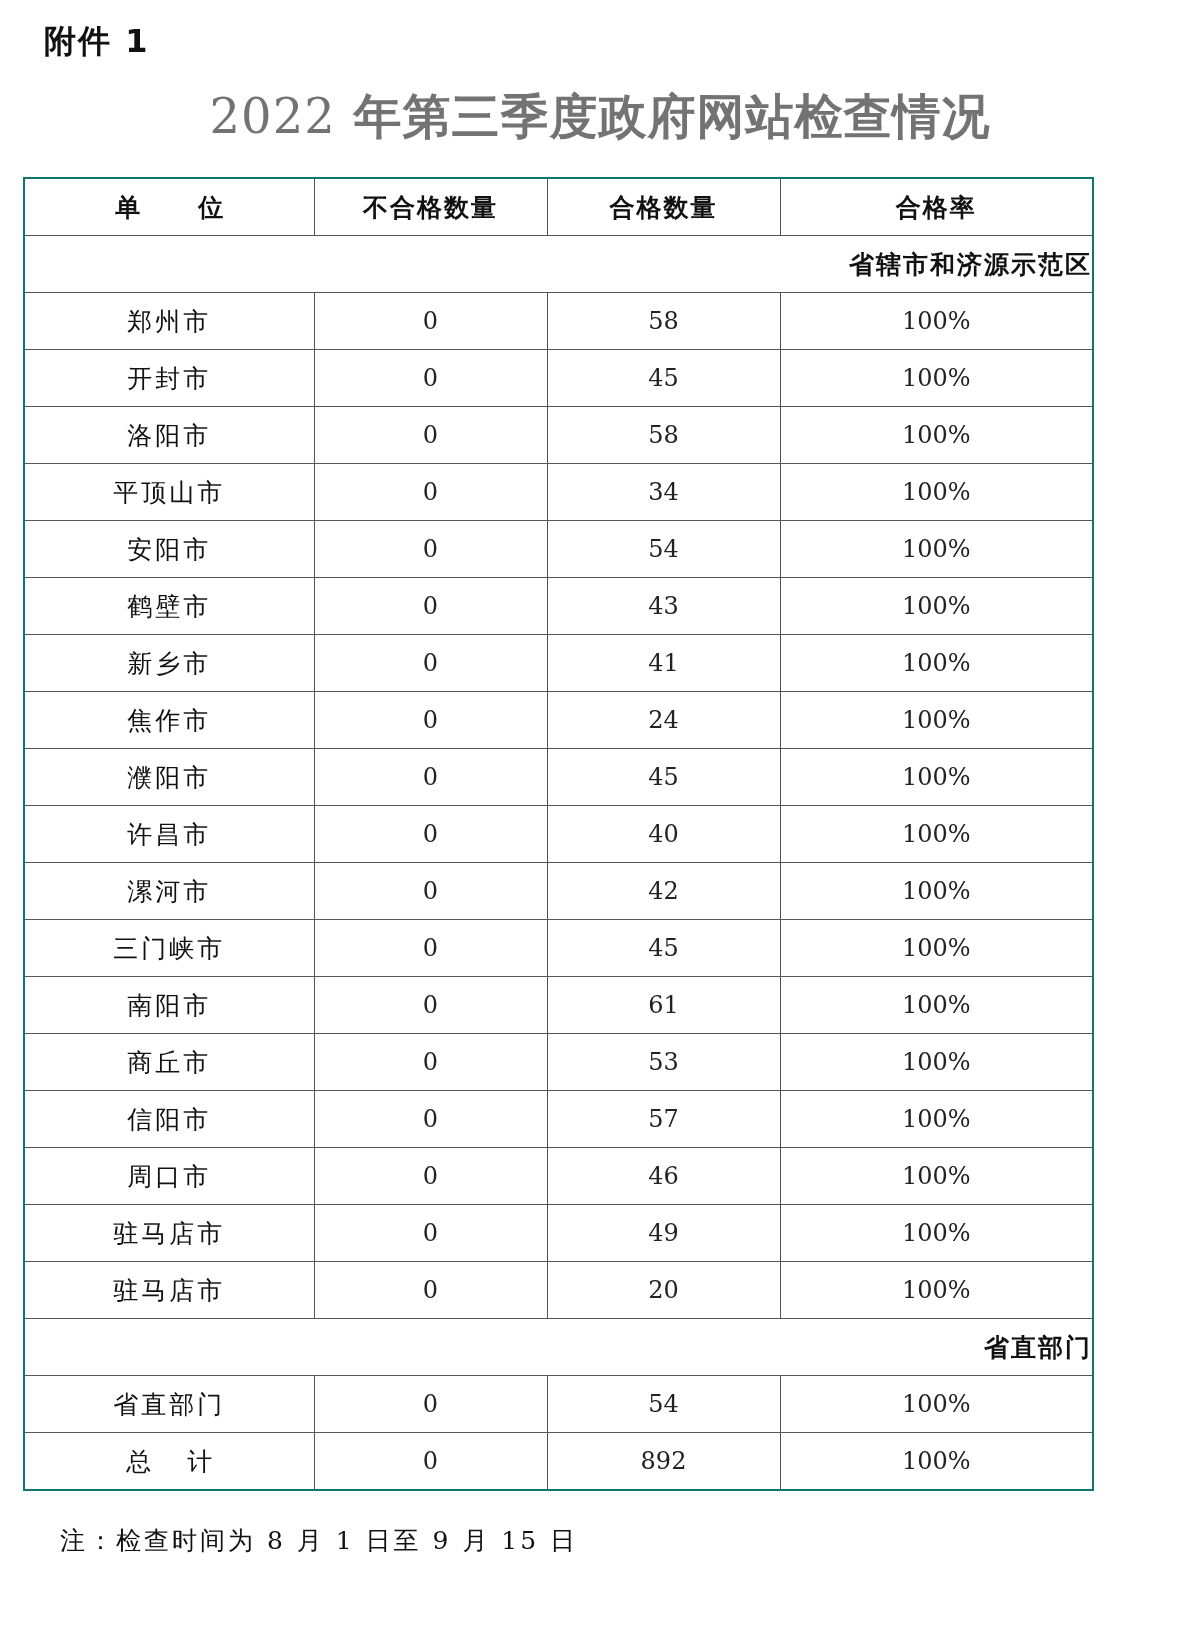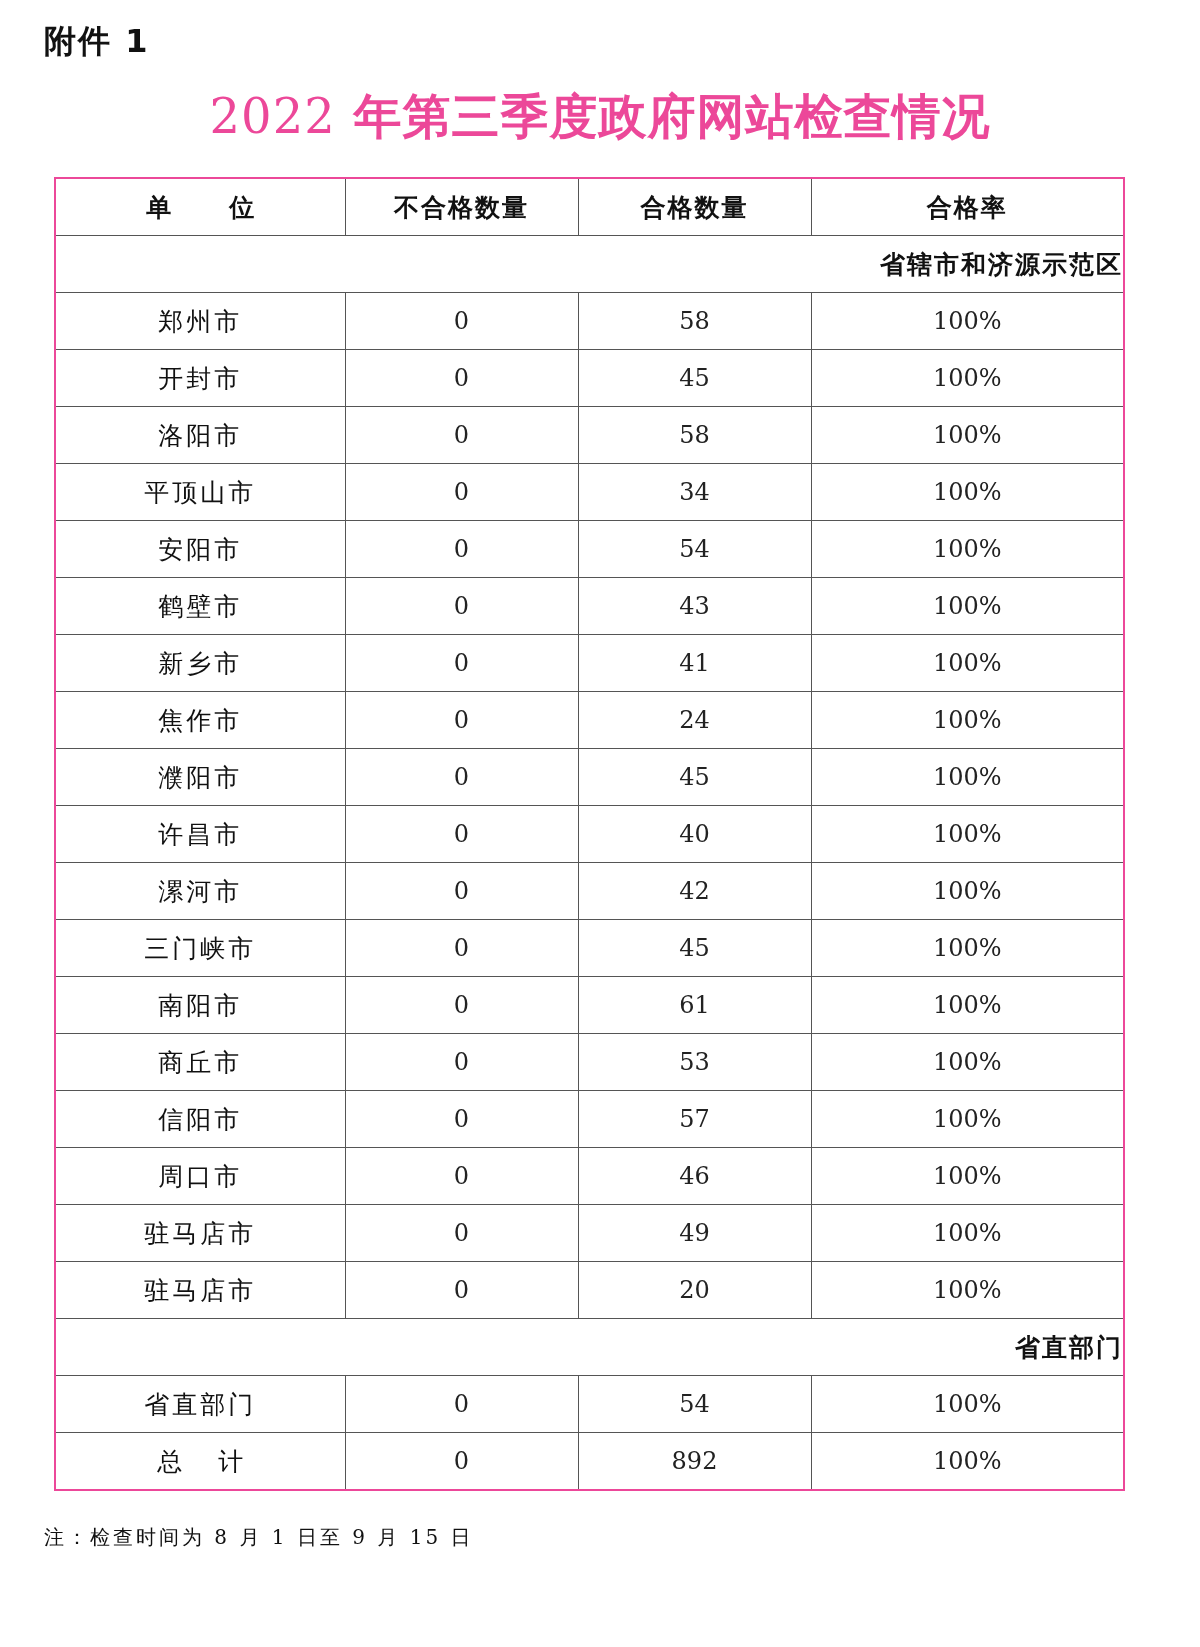--- a/index.html
+++ b/index.html
@@ -28,32 +28,32 @@
   .doc-title {
     position: absolute;
     left: 0;
     width: 1200px;
     top: 85px;
     text-align: center;
     font-family: "DejaVu Serif", "Liberation Serif", serif;
     font-weight: bold;
     font-size: 48px;
     letter-spacing: 1px;
-    color: #ec4899;
+    color: #737373;
   }
   .doc-title .year {
     font-weight: normal;
   }
   table.report {
     position: absolute;
-    left: 54px;
+    left: 23px;
     top: 177px;
     width: 1069px;
     border-collapse: collapse;
-    border: 2px solid #ec4899;
+    border: 2px solid #0f766e;
     table-layout: fixed;
   }
   table.report col.c1 { width: 290px; }
   table.report col.c2 { width: 233px; }
   table.report col.c3 { width: 233px; }
   table.report col.c4 { width: 313px; }
   table.report th, table.report td {
     border: 1.5px solid #555;
     height: 56px;
     padding: 0;
@@ -85,23 +85,23 @@
     font-size: 25px;
     letter-spacing: 3px;
   }
   table.report td.num {
     font-family: "DejaVu Serif", "Liberation Serif", serif;
     font-size: 24px;
     color: #222;
   }
   .note {
     position: absolute;
-    left: 44px;
+    left: 60px;
     top: 1524px;
-    font-size: 20px;
+    font-size: 25px;
     letter-spacing: 3px;
     color: #111;
   }
 </style>
 </head>
 <body>
 
 <div class="attachment-label">附件 1</div>
 
 <div class="doc-title">

